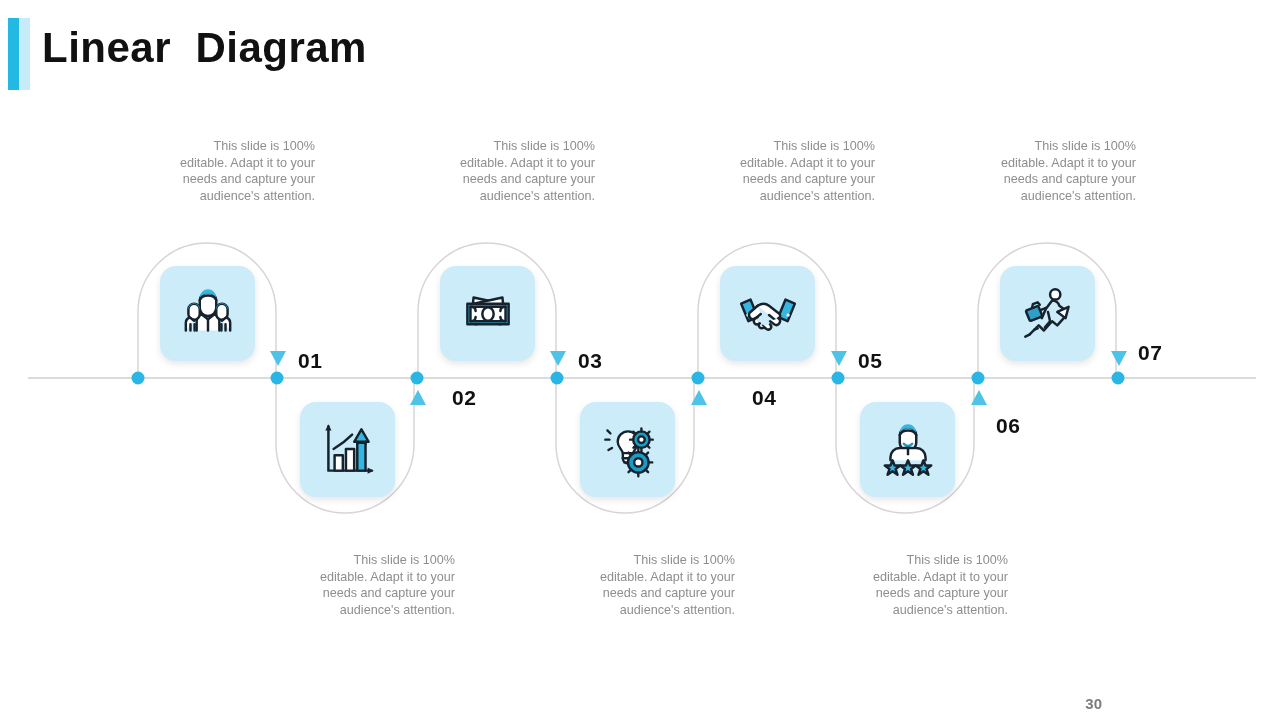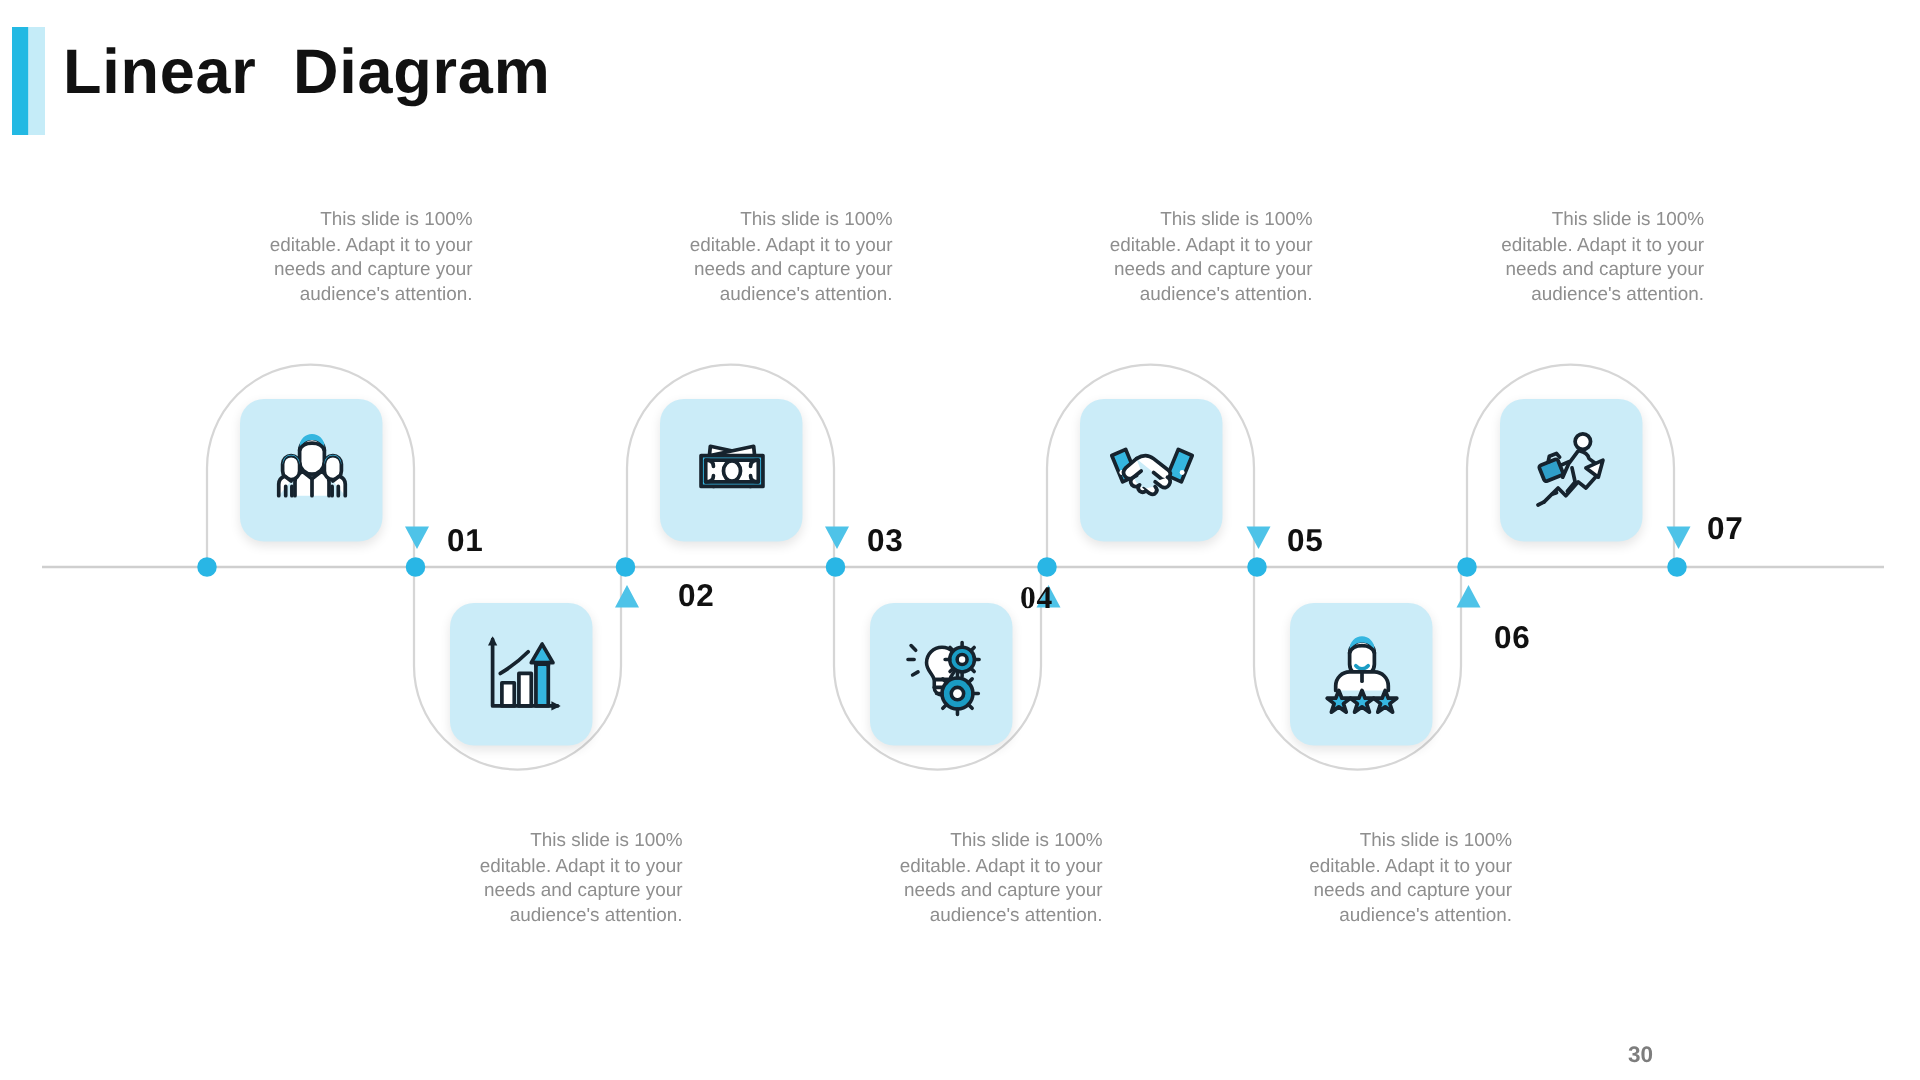--- a/index.html
+++ b/index.html
@@ -224,21 +224,21 @@
         <path d="M14 52 l9 -9 l5 5 l8 -9 l5 4 l8 -9"></path>
         <polygon points="52,25 49,36 41,30" fill="#fff"></polygon>
         <path d="M14 52 l-4 2 M22 46 l-3 1"></path>
       </g>
     </svg>
   </div>
 
   <div class="num" style="left:298px; top:349px;">01</div>
   <div class="num" style="left:436px; top:386px;margin-left:16px;">02</div>
   <div class="num" style="left:578px; top:349px;">03</div>
-  <div class="num" style="left:680px; top:386px;font-family:Liberation Serif, serif;">04</div>
+  <div class="num" style="left:752px; top:386px;">04</div>
   <div class="num" style="left:858px; top:349px;">05</div>
   <div class="num" style="left:996px; top:386px;margin-top:28px;">06</div>
   <div class="num" style="left:1138px; top:341px;">07</div>
 
   <div class="desc" style="left:139px; top:138px;">This slide is 100%
 editable. Adapt it to your
 needs and capture your
 audience's attention.</div>
   <div class="desc" style="left:419px; top:138px;">This slide is 100%
 editable. Adapt it to your

